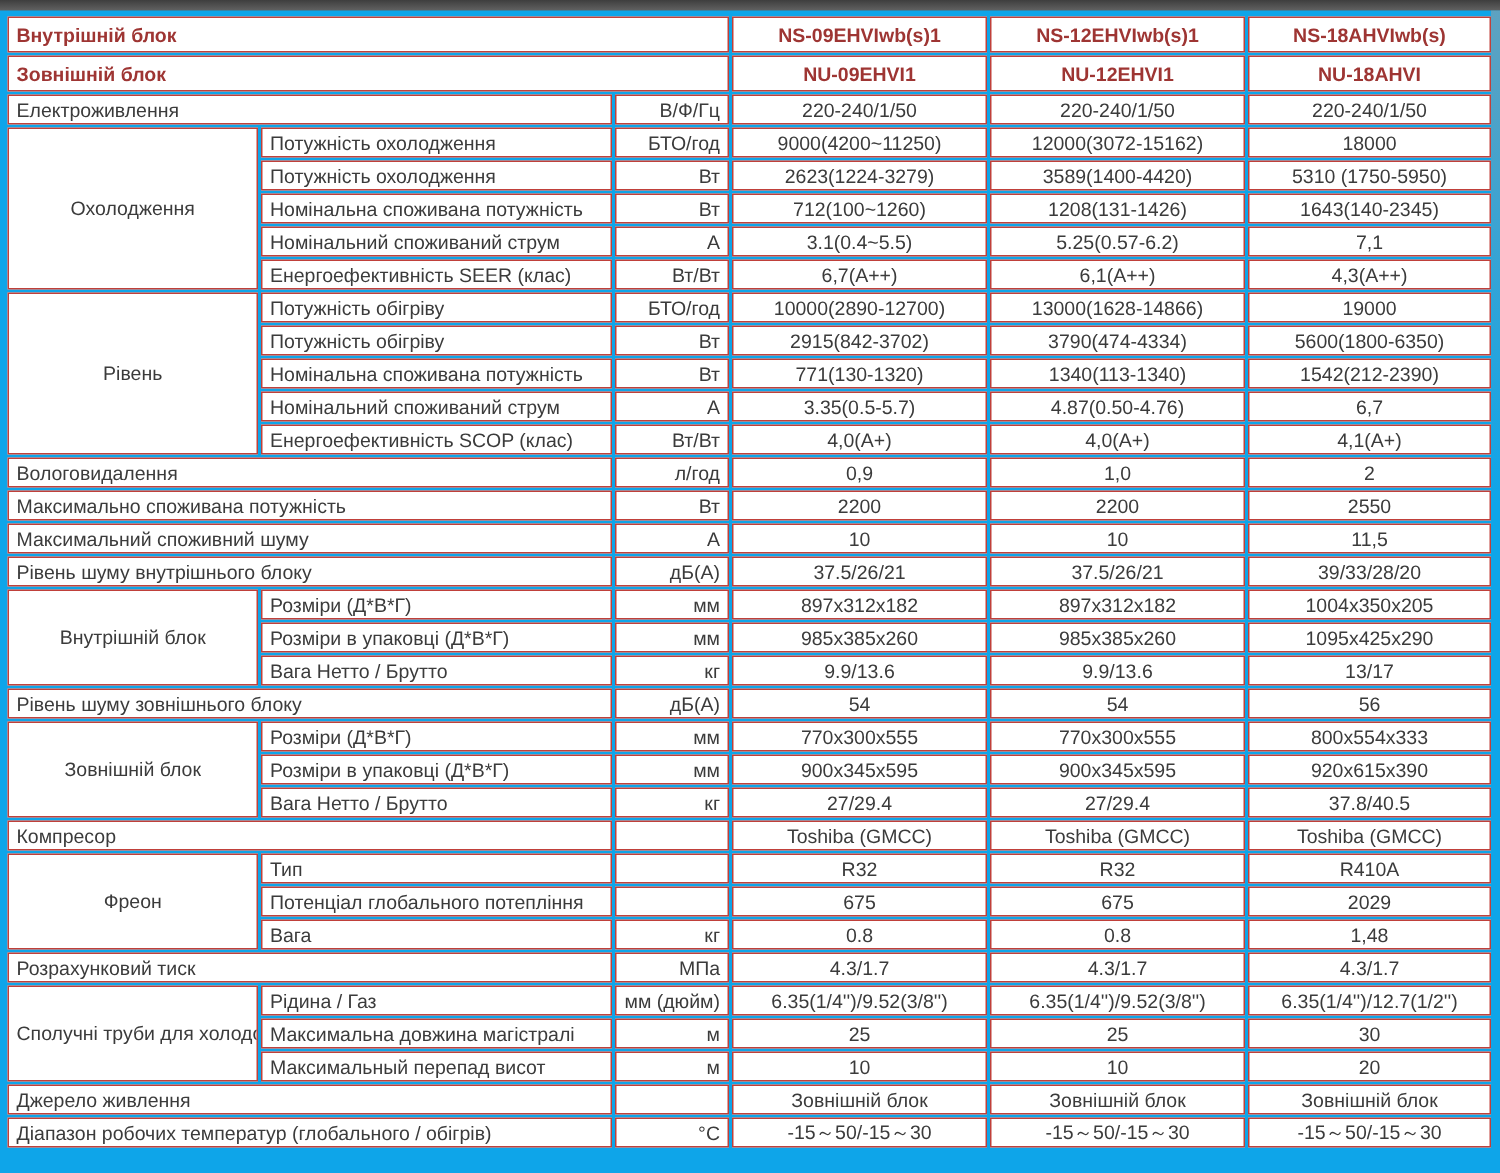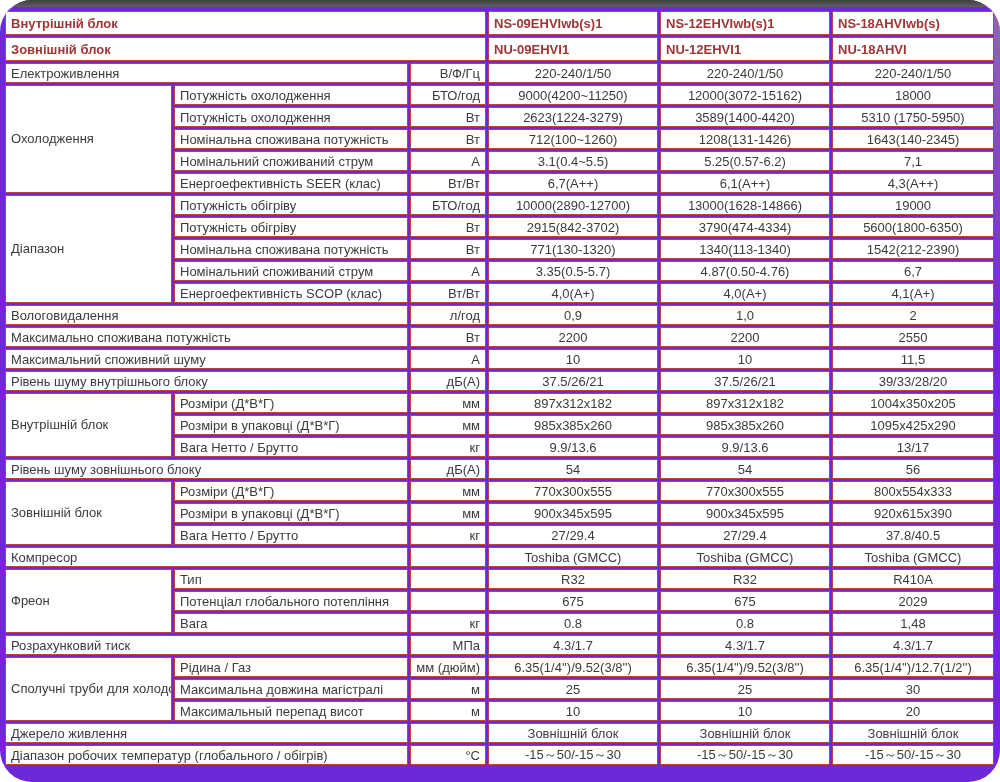--- a/index.html
+++ b/index.html
@@ -5,23 +5,22 @@
   html, body {
     margin: 0;
     padding: 0;
     background: #ffffff;
     font-family: "Liberation Sans", sans-serif;
   }
   .page {
     position: relative;
     width: 1000px;
     height: 782px;
-    background: #6d28d9;
+    background: #0ea5e9;
     overflow: hidden;
-    border-radius: 32px;
   }
   .top-bar {
     position: absolute;
     top: 0; left: 0;
     width: 1000px; height: 7px;
     background: linear-gradient(#3e3e3e, #616161);
   }
   .right-shade {
     position: absolute;
     top: 7px; right: 0;
@@ -44,22 +43,22 @@
     font-size: 13px;
     height: 20px;
     padding: 0 5px;
     overflow: hidden;
     white-space: nowrap;
     vertical-align: middle;
     background: #ffffff;
   }
   tr.hdr td { height: 24px; font-weight: bold; color: var(--maroon-color); }
   td.hlabel { text-align: left; }
-  td.hval   { text-align: left; }
-  td.cat    { text-align: left; vertical-align: middle; white-space: normal; line-height: 1.25; }
+  td.hval   { text-align: center; }
+  td.cat    { text-align: center; vertical-align: middle; white-space: normal; line-height: 1.25; }
   td.label  { text-align: left; margin-left: 12px; }
   td.unit   { text-align: right; }
   td.val    { text-align: center; }
 </style>
 </head>
 <body>
 
 <div class="page">
   <div class="top-bar"></div>
   <div class="right-shade"></div>
@@ -122,21 +121,21 @@
           <td class="val">7,1</td>
         </tr>
         <tr>
           <td class="label">Енергоефективність SEER (клас)</td>
           <td class="unit">Вт/Вт</td>
           <td class="val">6,7(A++)</td>
           <td class="val">6,1(A++)</td>
           <td class="val">4,3(A++)</td>
         </tr>
         <tr>
-          <td class="cat" rowspan="5">Діапазон</td>
+          <td class="cat" rowspan="5">Рівень</td>
           <td class="label">Потужність обігріву</td>
           <td class="unit">БТО/год</td>
           <td class="val">10000(2890-12700)</td>
           <td class="val">13000(1628-14866)</td>
           <td class="val">19000</td>
         </tr>
         <tr>
           <td class="label">Потужність обігріву</td>
           <td class="unit">Вт</td>
           <td class="val">2915(842-3702)</td>

